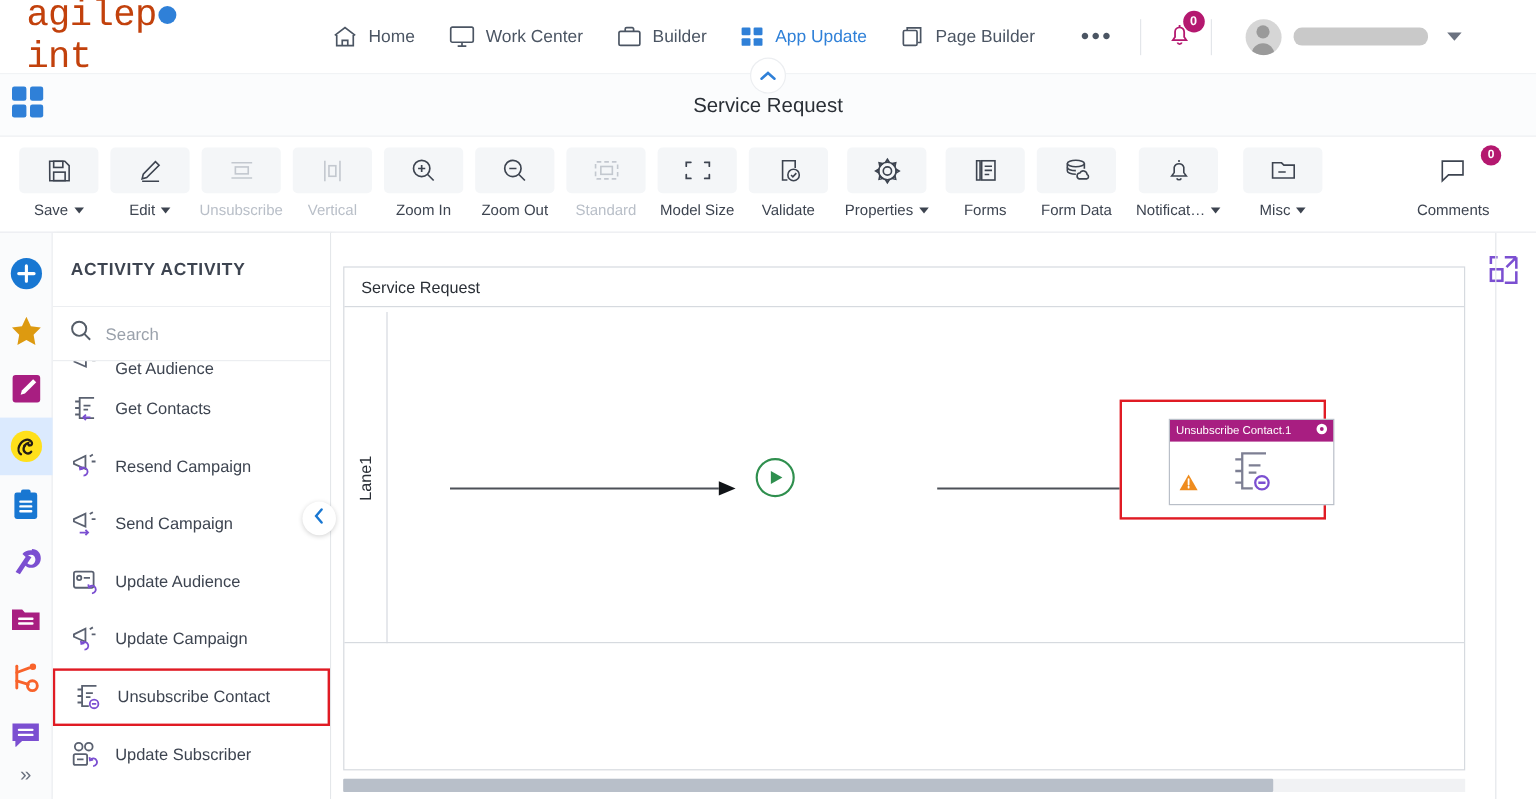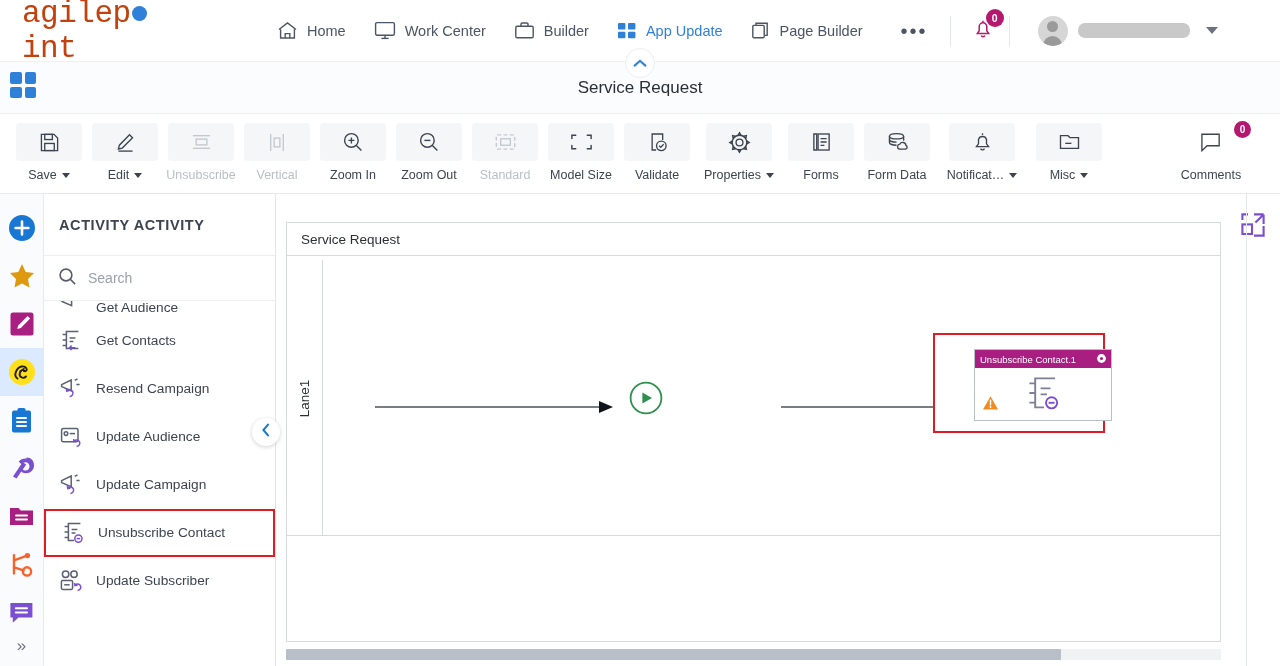--- a/index.html
+++ b/index.html
@@ -634,20 +634,30 @@
           <svg width="26" height="26" viewBox="0 0 26 26" fill="none" stroke="#5a6170" stroke-width="1.5">
             <path d="M3.6 8.6 L13.2 4 V14.8 L3.6 10.6 Z"></path>
               <path d="M16.8 4.4 L19.4 2.8 M18.4 8.6 L21.6 8.6"></path>
             <path d="M11.6 20.4 a3.4 3.4 0 1 0 -2.6-5.6" stroke="#7b4fd1"></path>
               <path d="M8.4 12.6 L8.8 15.2 L11.4 14.6" stroke="#7b4fd1"></path>
           </svg>
         </span>
         <span class="act-label">Resend Campaign</span>
       </div>
 
+      <div class="act-item">
+        <span class="act-ico">
+          <svg width="26" height="26" viewBox="0 0 26 26" fill="none" stroke="#5a6170" stroke-width="1.5">
+            <path d="M3.6 8.6 L13.2 4 V14.8 L3.6 10.6 Z"></path>
+              <path d="M16.8 4.4 L19.4 2.8 M18.4 8.6 L21.6 8.6"></path>
+            <path d="M8.4 19.8 H15.4 M13.2 17.6 L15.4 19.8 L13.2 22" stroke="#7b4fd1"></path>
+          </svg>
+        </span>
+        <span class="act-label">Send Campaign</span>
+      </div>
 
       <div class="act-item">
         <span class="act-ico">
           <svg width="26" height="26" viewBox="0 0 26 26" fill="none" stroke="#5a6170" stroke-width="1.5">
             <rect x="3.6" y="4.4" width="16.4" height="13.4" rx="1.6"></rect>
             <circle cx="8" cy="9.6" r="1.8"></circle>
               <path d="M11.8 9.6 H17"></path>
             <path d="M18.6 22.4 a3.2 3.2 0 1 0 -2.4-5.3" stroke="#7b4fd1"></path>
               <path d="M15.6 15 L16 17.6 L18.6 17" stroke="#7b4fd1"></path>
           </svg>

